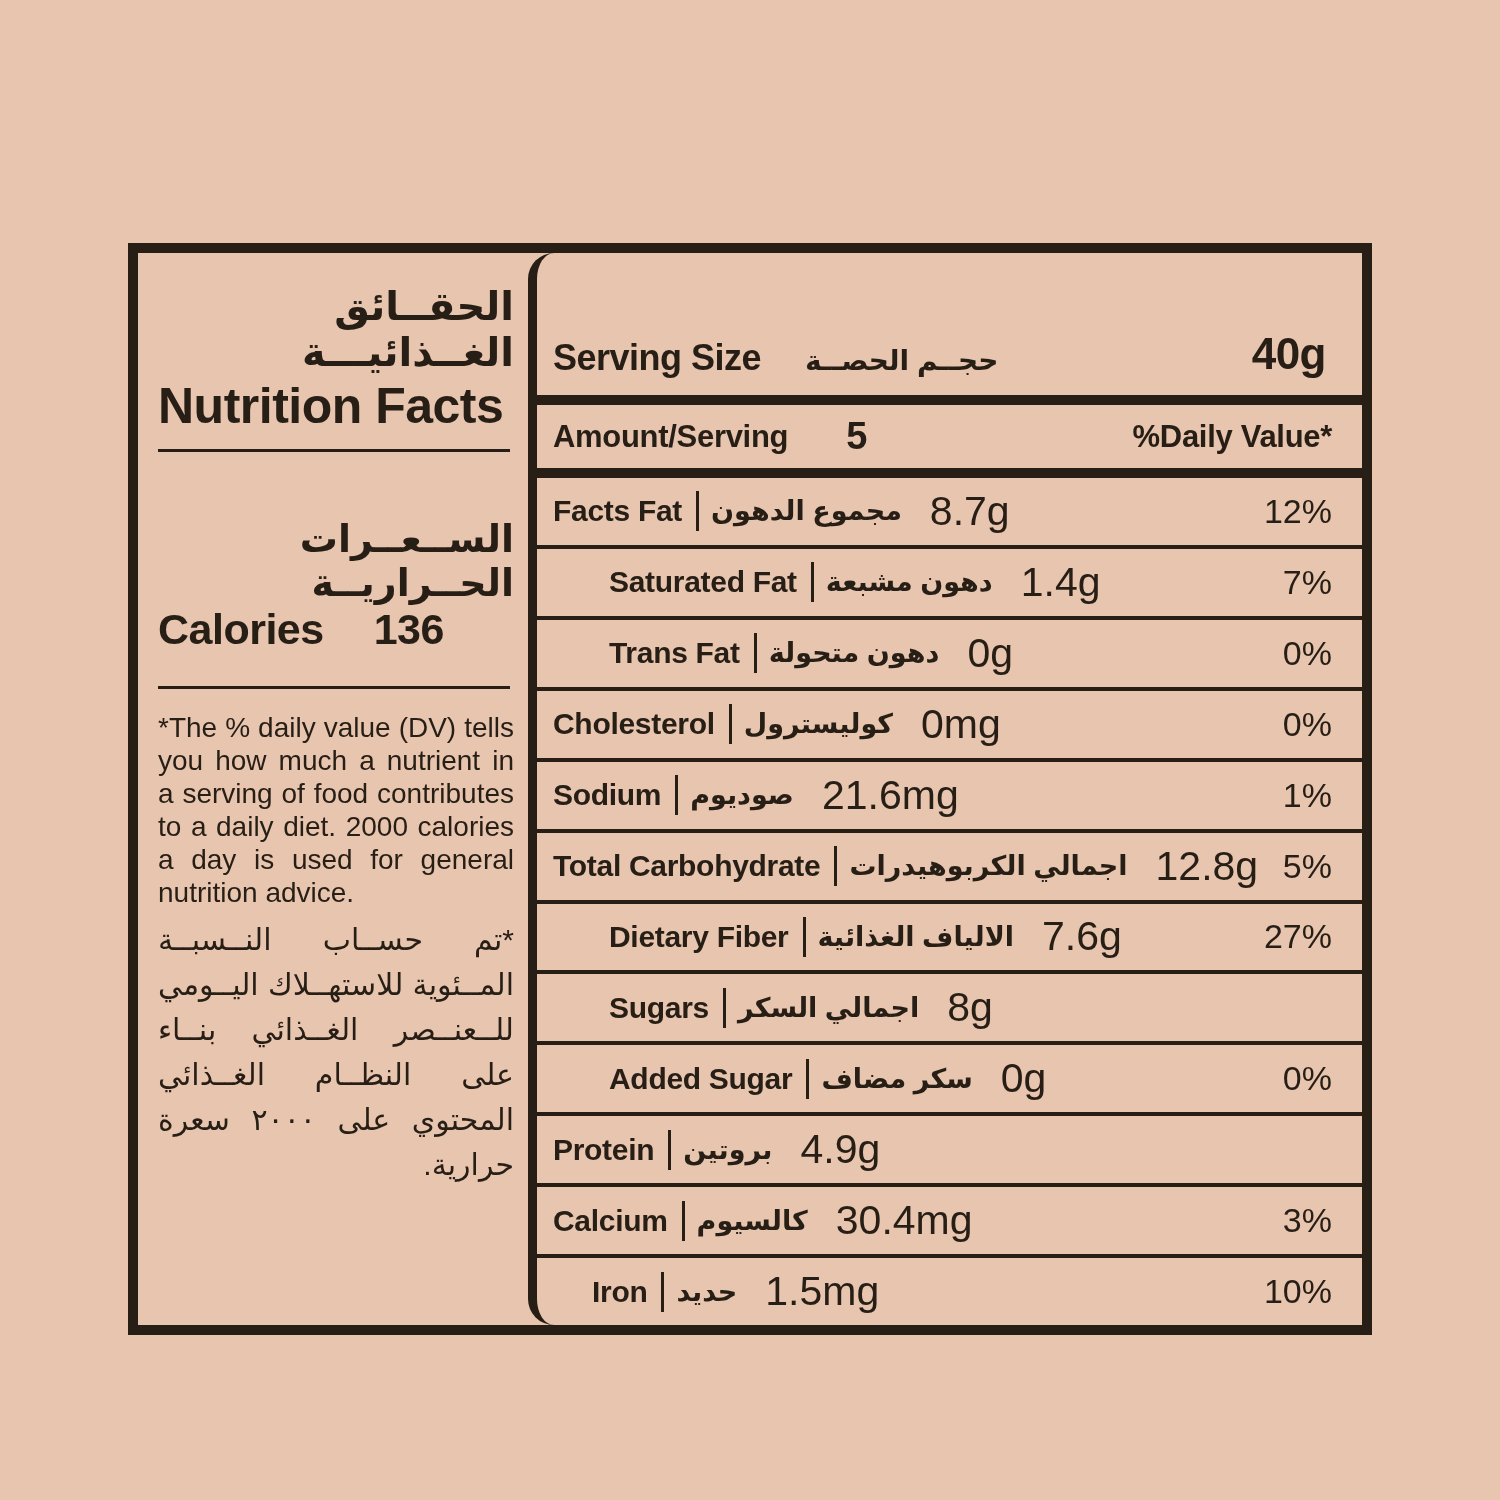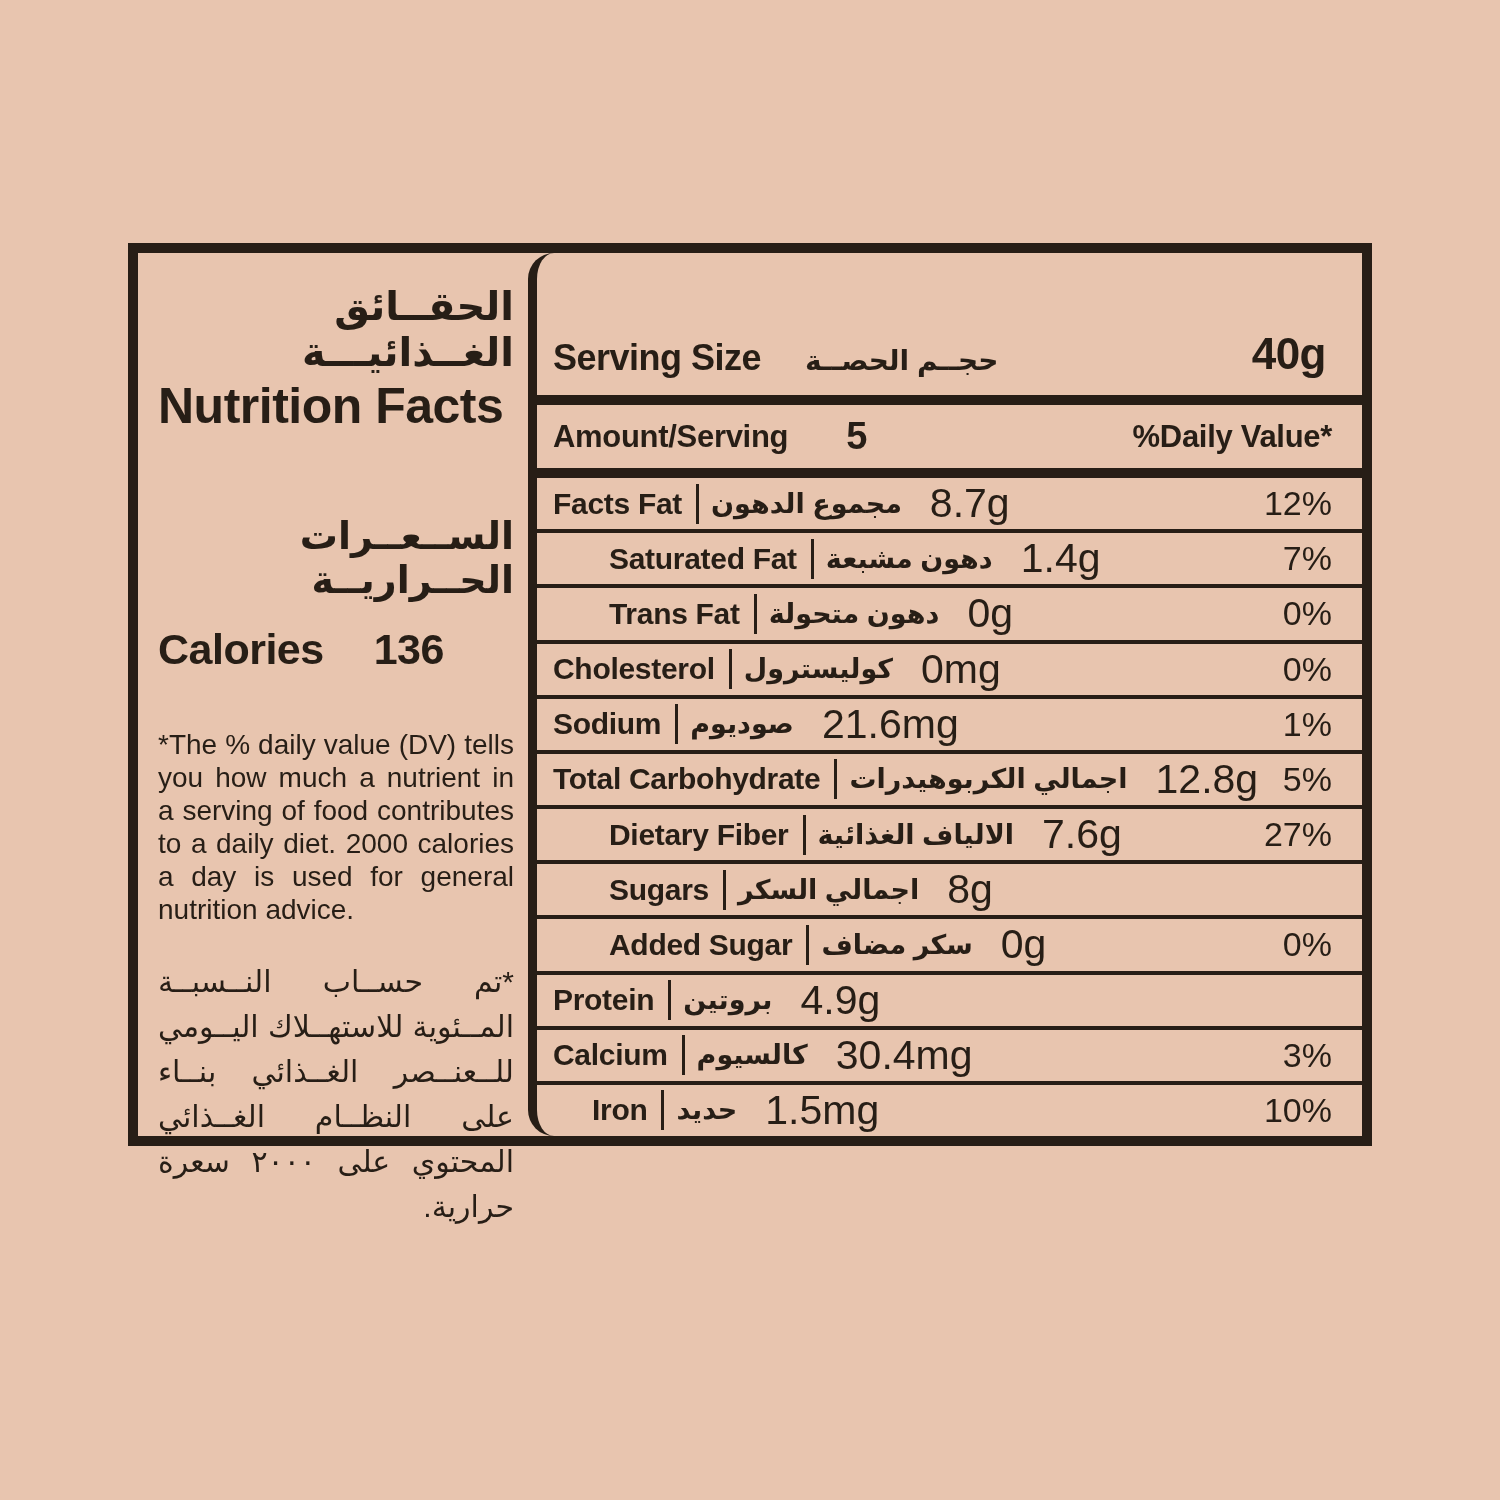--- a/index.html
+++ b/index.html
@@ -11,21 +11,21 @@
   body{
     background:var(--bg);
     font-family:"Liberation Sans","DejaVu Sans",sans-serif;
     color:var(--ink);
     position:relative;
   }
   .canvas{position:absolute;inset:0;background:var(--bg);}
   .label-box{
     position:absolute;
     left:128px;top:243px;
-    width:1244px;height:903px;
+    width:1244px;height:1092px;
     border:10px solid var(--ink);
     display:flex;
     background:var(--bg);
   }
   
   .left-col{
     width:390px;
     flex:0 0 390px;
     padding:30px 14px 0 20px;
     display:flex;flex-direction:column;
@@ -37,30 +37,30 @@
   .en-title{
     font-size:50px;font-weight:800;letter-spacing:-.5px;
     line-height:1.0;margin-top:6px;
   }
   .rule{height:3px;background:var(--ink);margin-top:18px;margin-right:4px;}
   .cal-ar{
     direction:rtl;text-align:right;
     font-size:38px;font-weight:700;line-height:1.15;
     margin-top:66px;
   }
-  .cal-row{display:flex;align-items:baseline;gap:50px;margin-top:23px;}
+  .cal-row{display:flex;align-items:baseline;gap:50px;margin-top:0;}
   .cal-word,.cal-num{font-size:43px;font-weight:800;letter-spacing:-.5px;}
   .rule2{height:3px;background:var(--ink);margin-top:32px;margin-right:4px;}
   .note-en{
     margin-top:22px;
     font-size:28px;line-height:33px;font-weight:500;
     text-align:justify;
   }
   .note-ar{
-    margin-top:33px;
+    margin-top:8px;
     direction:rtl;
     font-size:30px;line-height:45px;font-weight:500;
     text-align:justify;
   }
   
   .table-col{
     flex:1;
     border-left:9px solid var(--ink);
     display:flex;flex-direction:column;border-radius:26px;
   }

